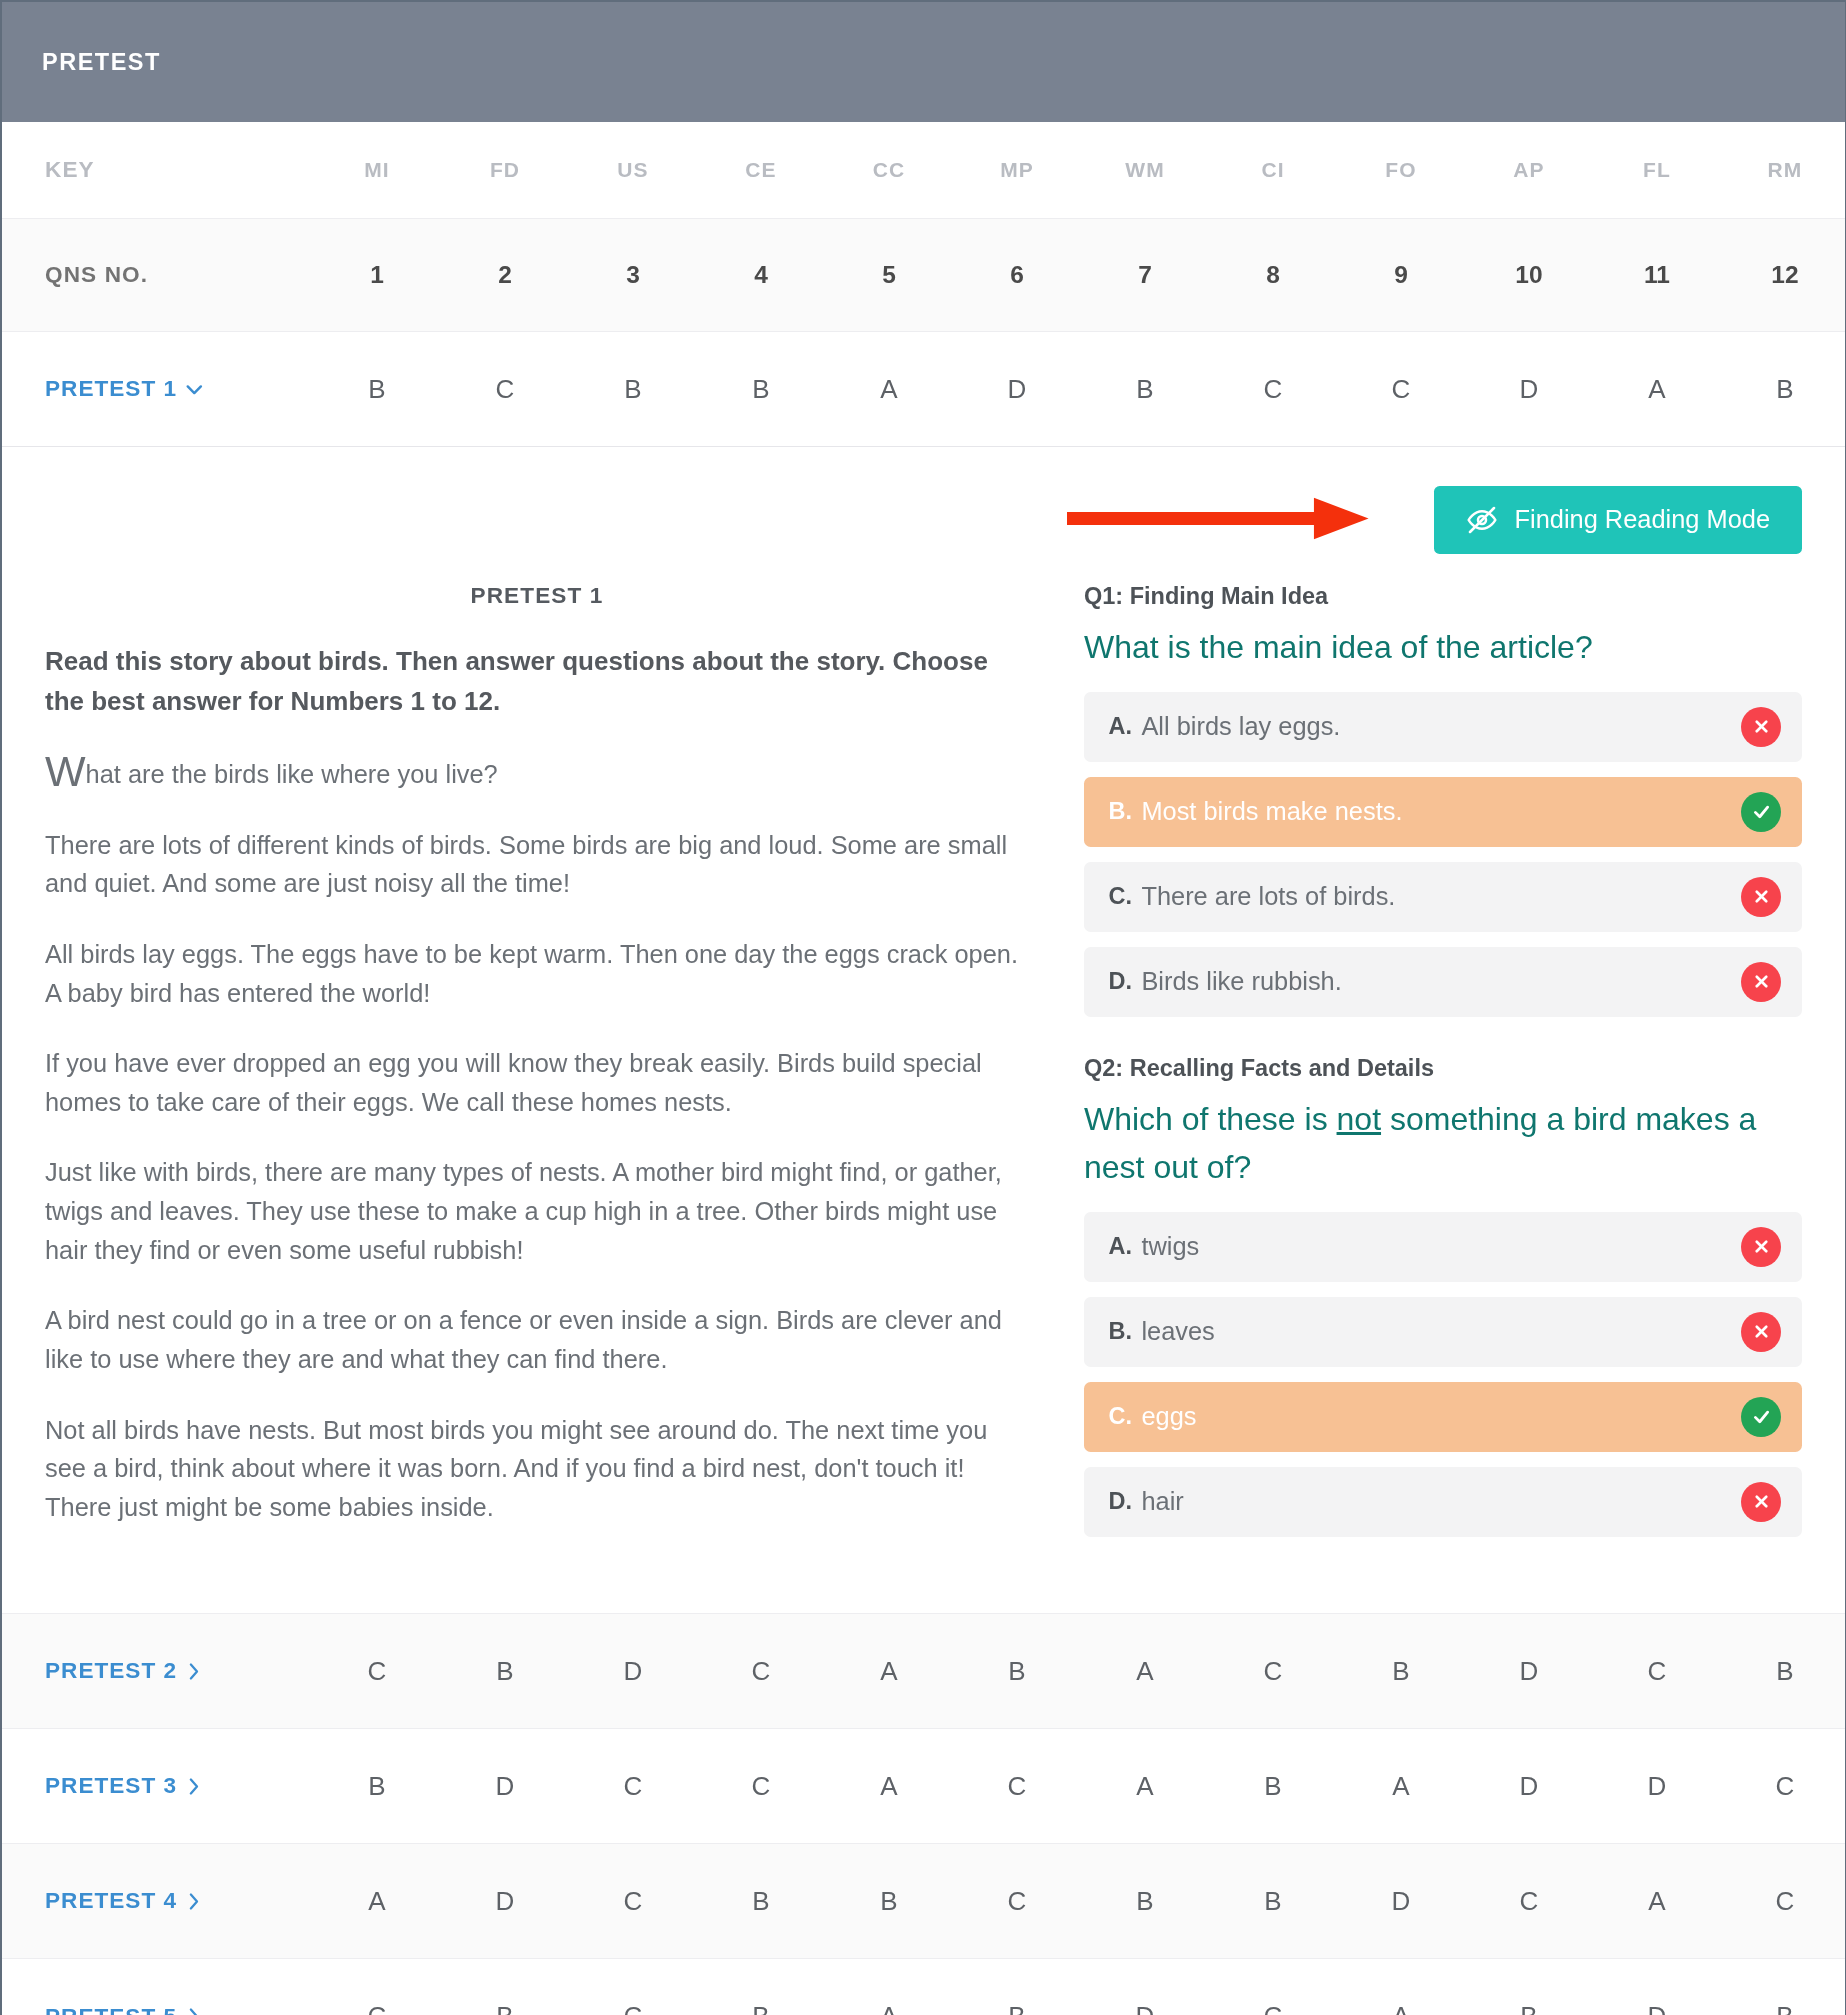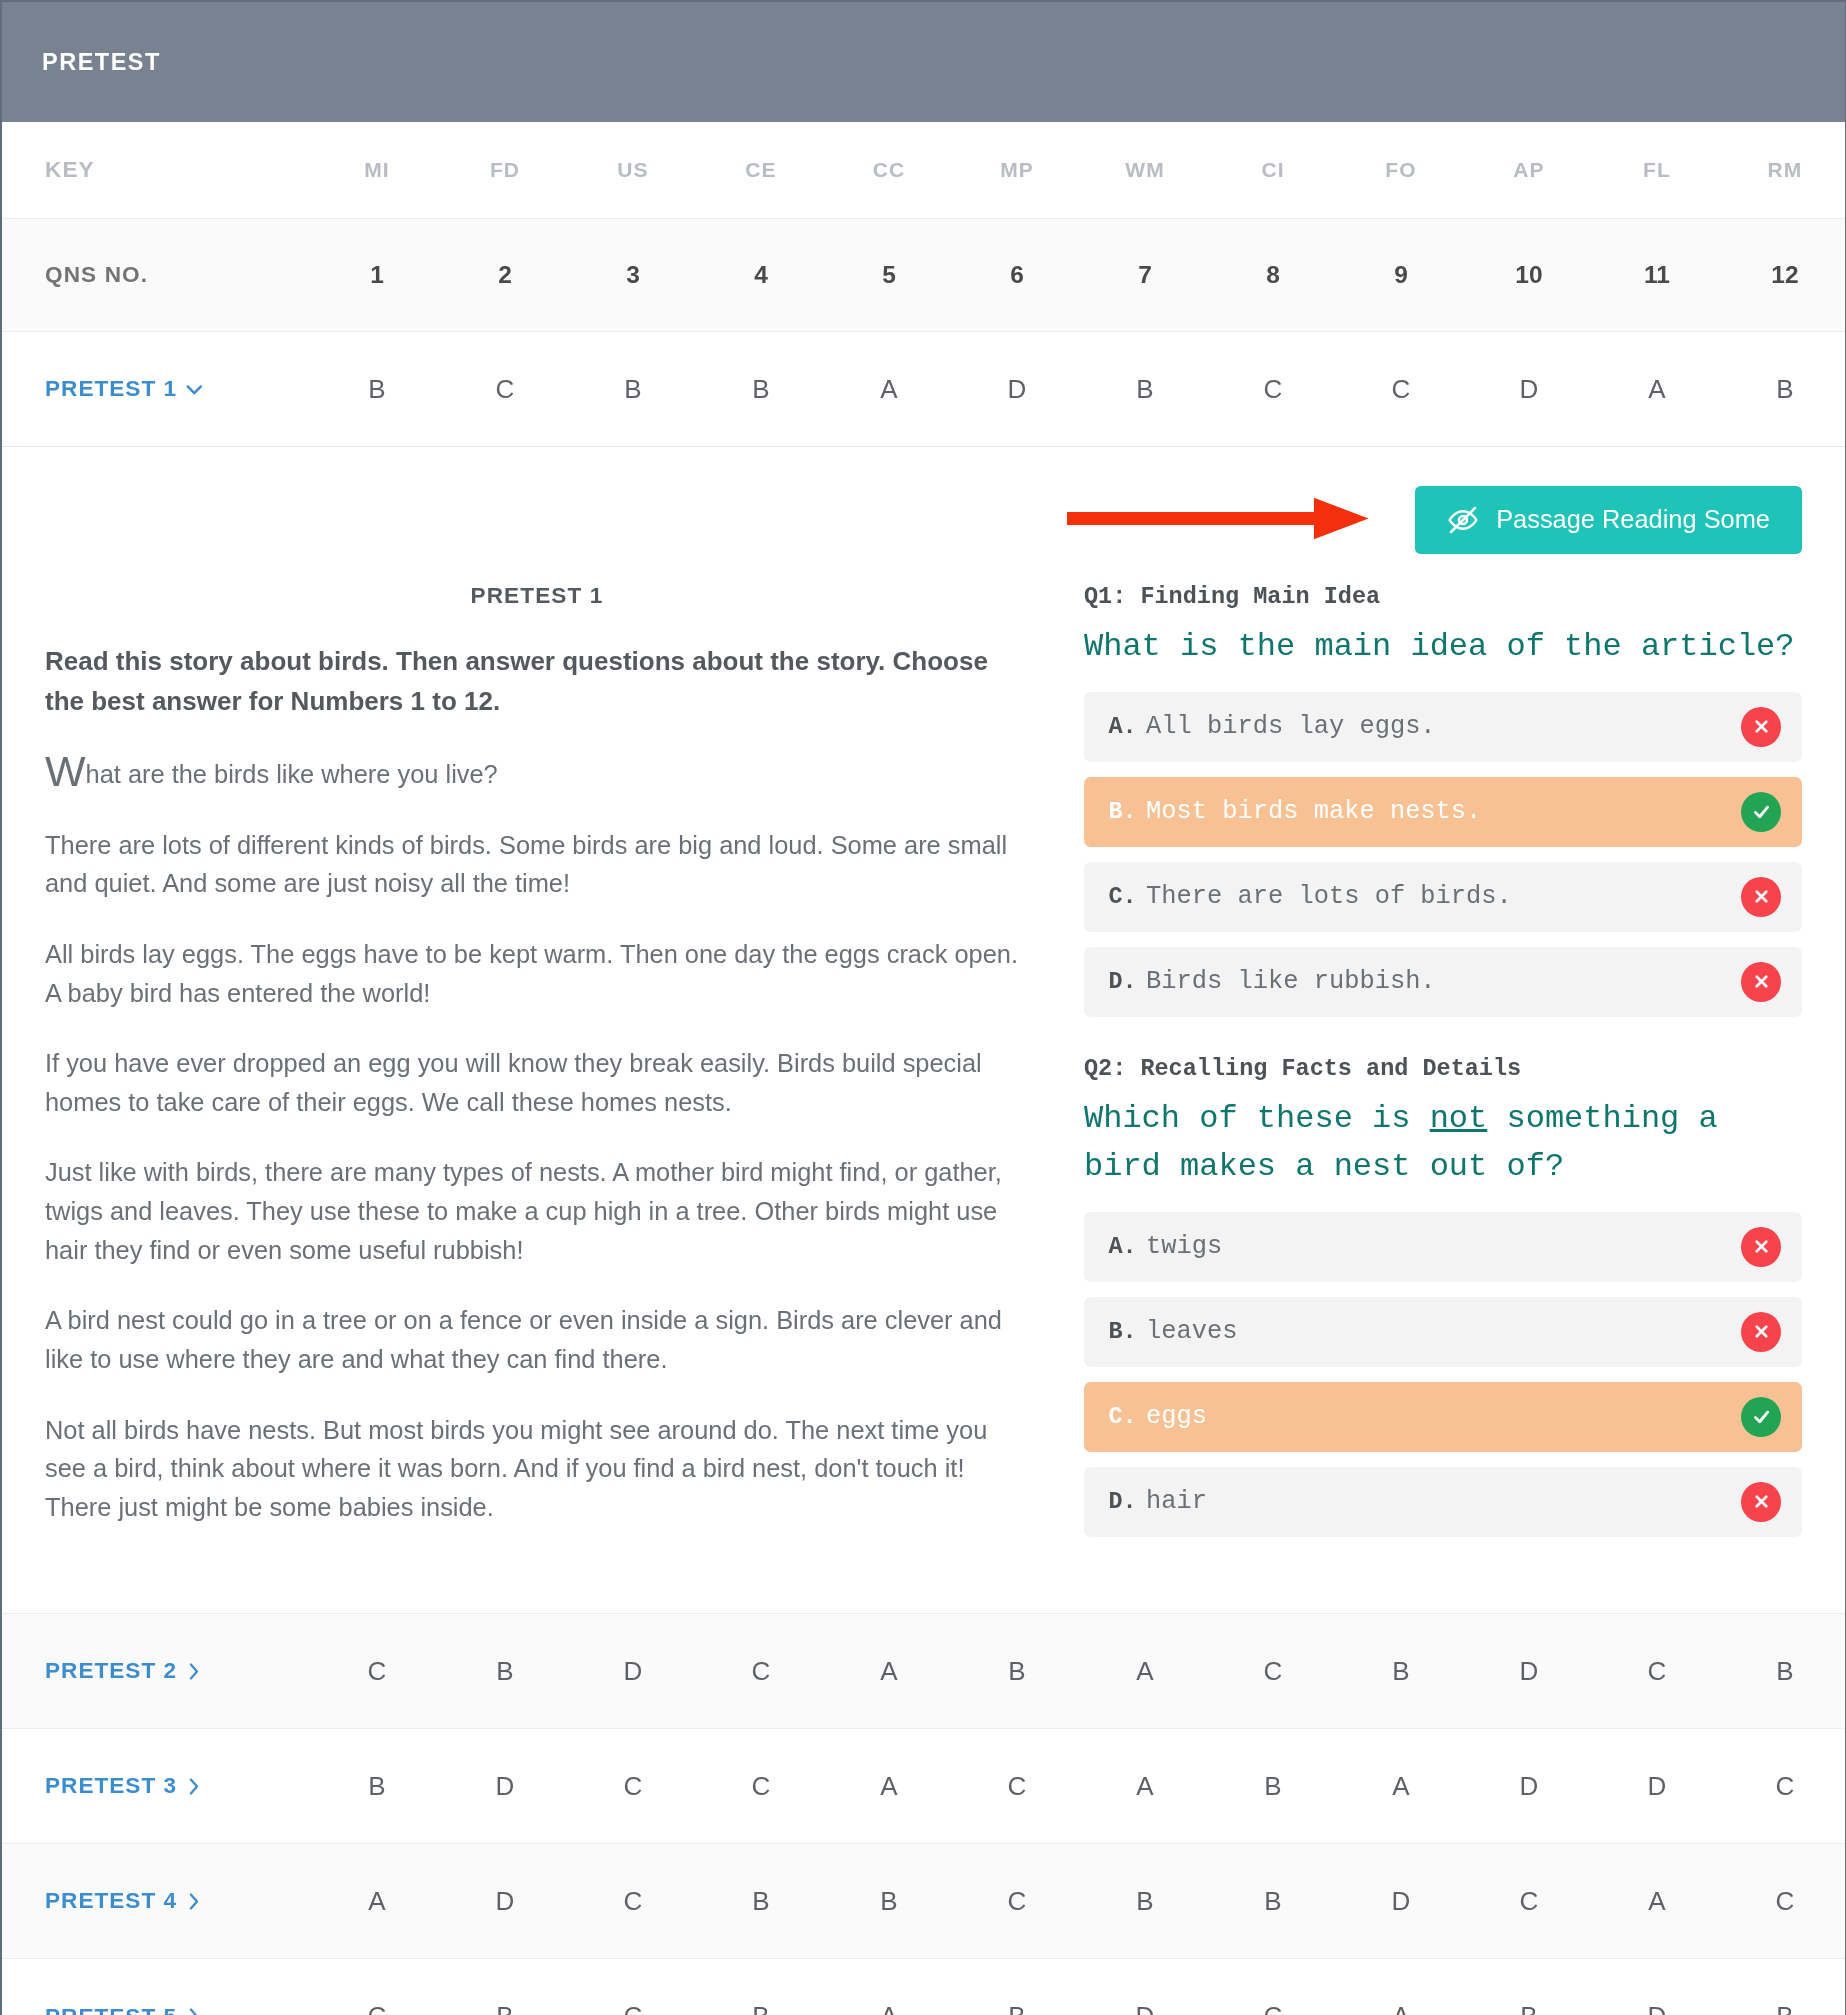--- a/index.html
+++ b/index.html
@@ -141,21 +141,21 @@
     cursor: pointer;
   }
   .prm-button .eye-off { line-height: 0; }
 
   .cols {
     display: flex;
     gap: 55px;
     margin-top: 22.6px;
   }
   .col-passage { width: 984px; flex: 0 0 984px; }
-  .col-questions { flex: 1 1 auto; font-family: Liberation Mono, monospace; }
+  .col-questions { flex: 1 1 auto; }
 
   .passage-title {
     text-align: center;
     font-size: 22.6px;
     font-weight: bold;
     color: #555a60;
     letter-spacing: 1.1px;
     margin-bottom: 32px;
   }
   .passage-intro {
@@ -316,21 +316,21 @@
           </svg>
         </span>
         <button class="prm-button">
           <span class="eye-off">
             <svg width="32" height="32" viewBox="0 0 24 24" fill="none" stroke="#ffffff" stroke-width="1.9" stroke-linecap="round" stroke-linejoin="round">
               <path d="M2 12s3.6-6.5 10-6.5S22 12 22 12s-3.6 6.5-10 6.5S2 12 2 12z"></path>
               <circle cx="12" cy="12" r="3"></circle>
               <line x1="3" y1="21" x2="21" y2="3"></line>
             </svg>
           </span>
-          <span>Passage Reading Some</span>
+          <span>Finding Reading Mode</span>
         </button>
       </div>
 
       <div class="cols">
 
         <div class="col-passage">
           <div class="passage-title">PRETEST 1</div>
           <p class="passage-intro">Read this story about birds. Then answer questions about the story. Choose the best answer for Numbers 1 to 12.</p>
           <p class="passage-p"><span class="dropcap">W</span><span>hat are the birds like where you live?</span></p>
           <p class="passage-p">There are lots of different kinds of birds. Some birds are big and loud. Some are small and quiet. And some are just noisy all the time!</p>

